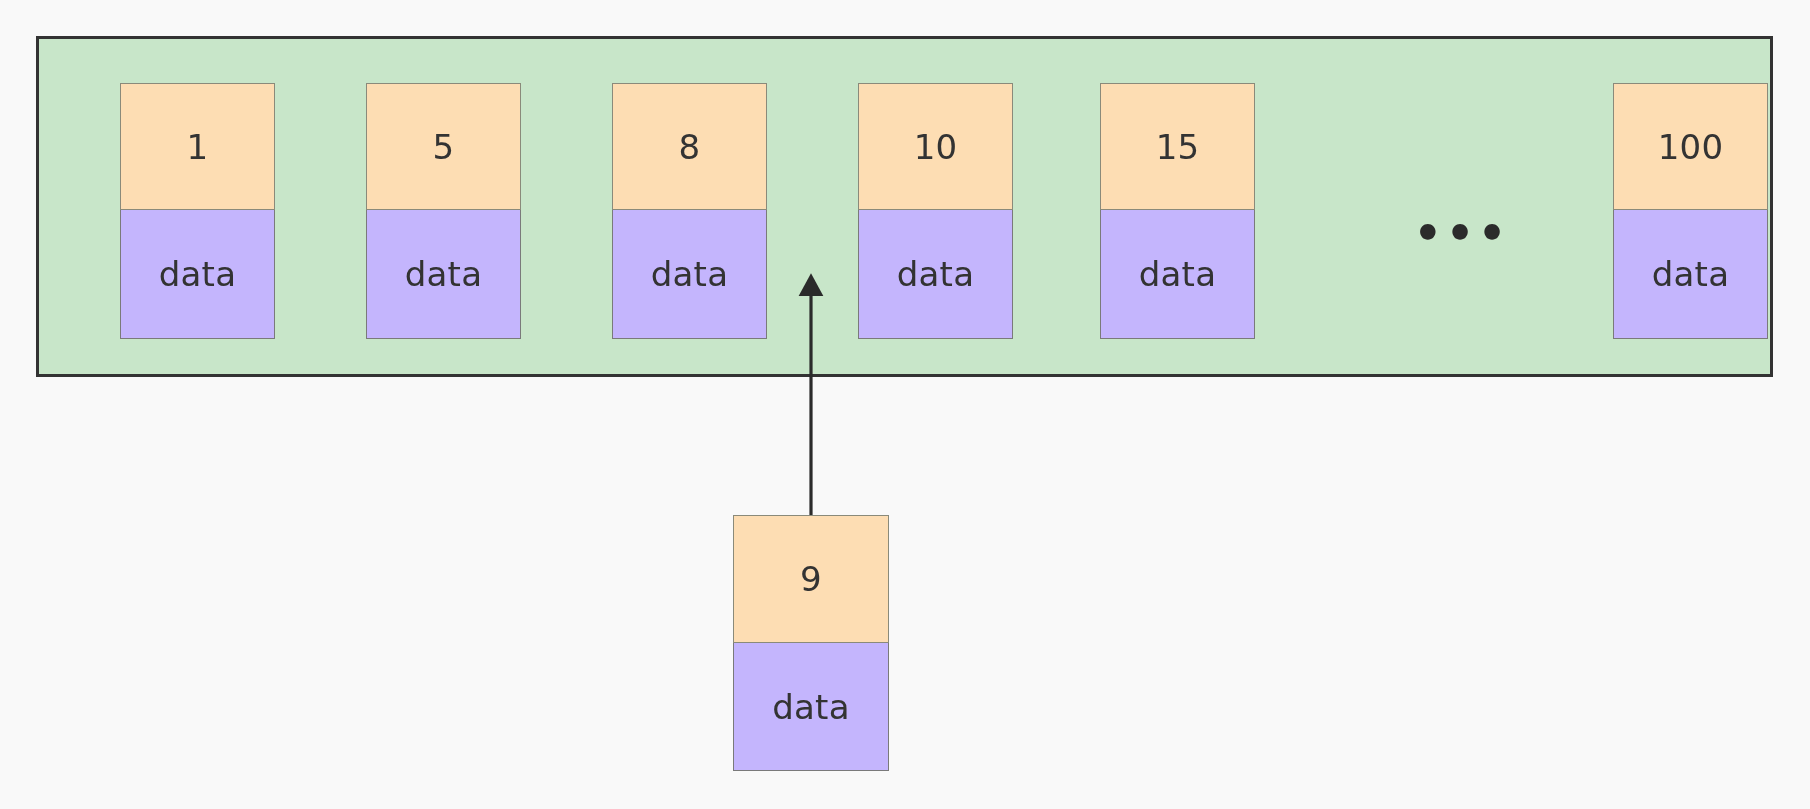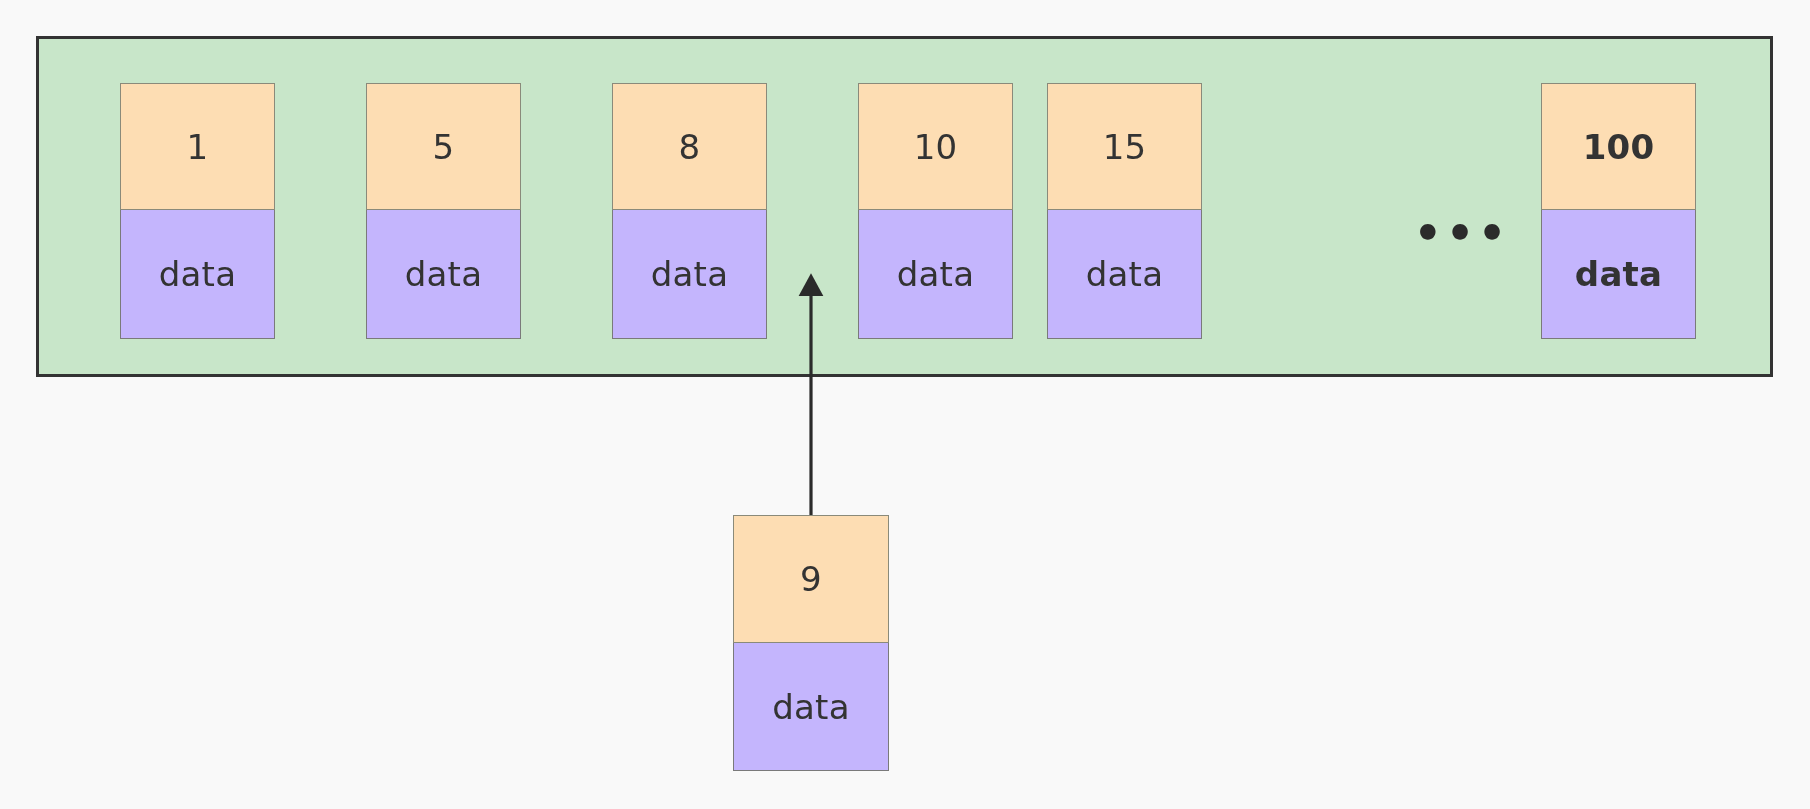--- a/index.html
+++ b/index.html
@@ -117,28 +117,28 @@
     <div class="node row-node" style="left:573px;">
       <div class="cell key">8</div>
       <div class="cell data">data</div>
     </div>
 
     <div class="node row-node" style="left:819px;">
       <div class="cell key">10</div>
       <div class="cell data">data</div>
     </div>
 
-    <div class="node row-node" style="left:1008px;">
+    <div class="node row-node" style="left:1061px;">
       <div class="cell key">15</div>
       <div class="cell data">data</div>
     </div>
 
     <div class="ellipsis">•••</div>
 
-    <div class="node row-node" style="left:1502px;font-weight:bold;">
+    <div class="node row-node" style="left:1574px;">
       <div class="cell key">100</div>
       <div class="cell data">data</div>
     </div>
 
   </div>
 
   <svg class="arrow-svg" viewBox="0 0 64 250">
     <defs>
       <marker id="arrowhead" markerWidth="9" markerHeight="9" refX="3.2" refY="4.5" orient="auto" markerUnits="strokeWidth">
         <path d="M0,0.6 L0,8.4 L7.2,4.5 z" fill="#2b2b2b"></path>

